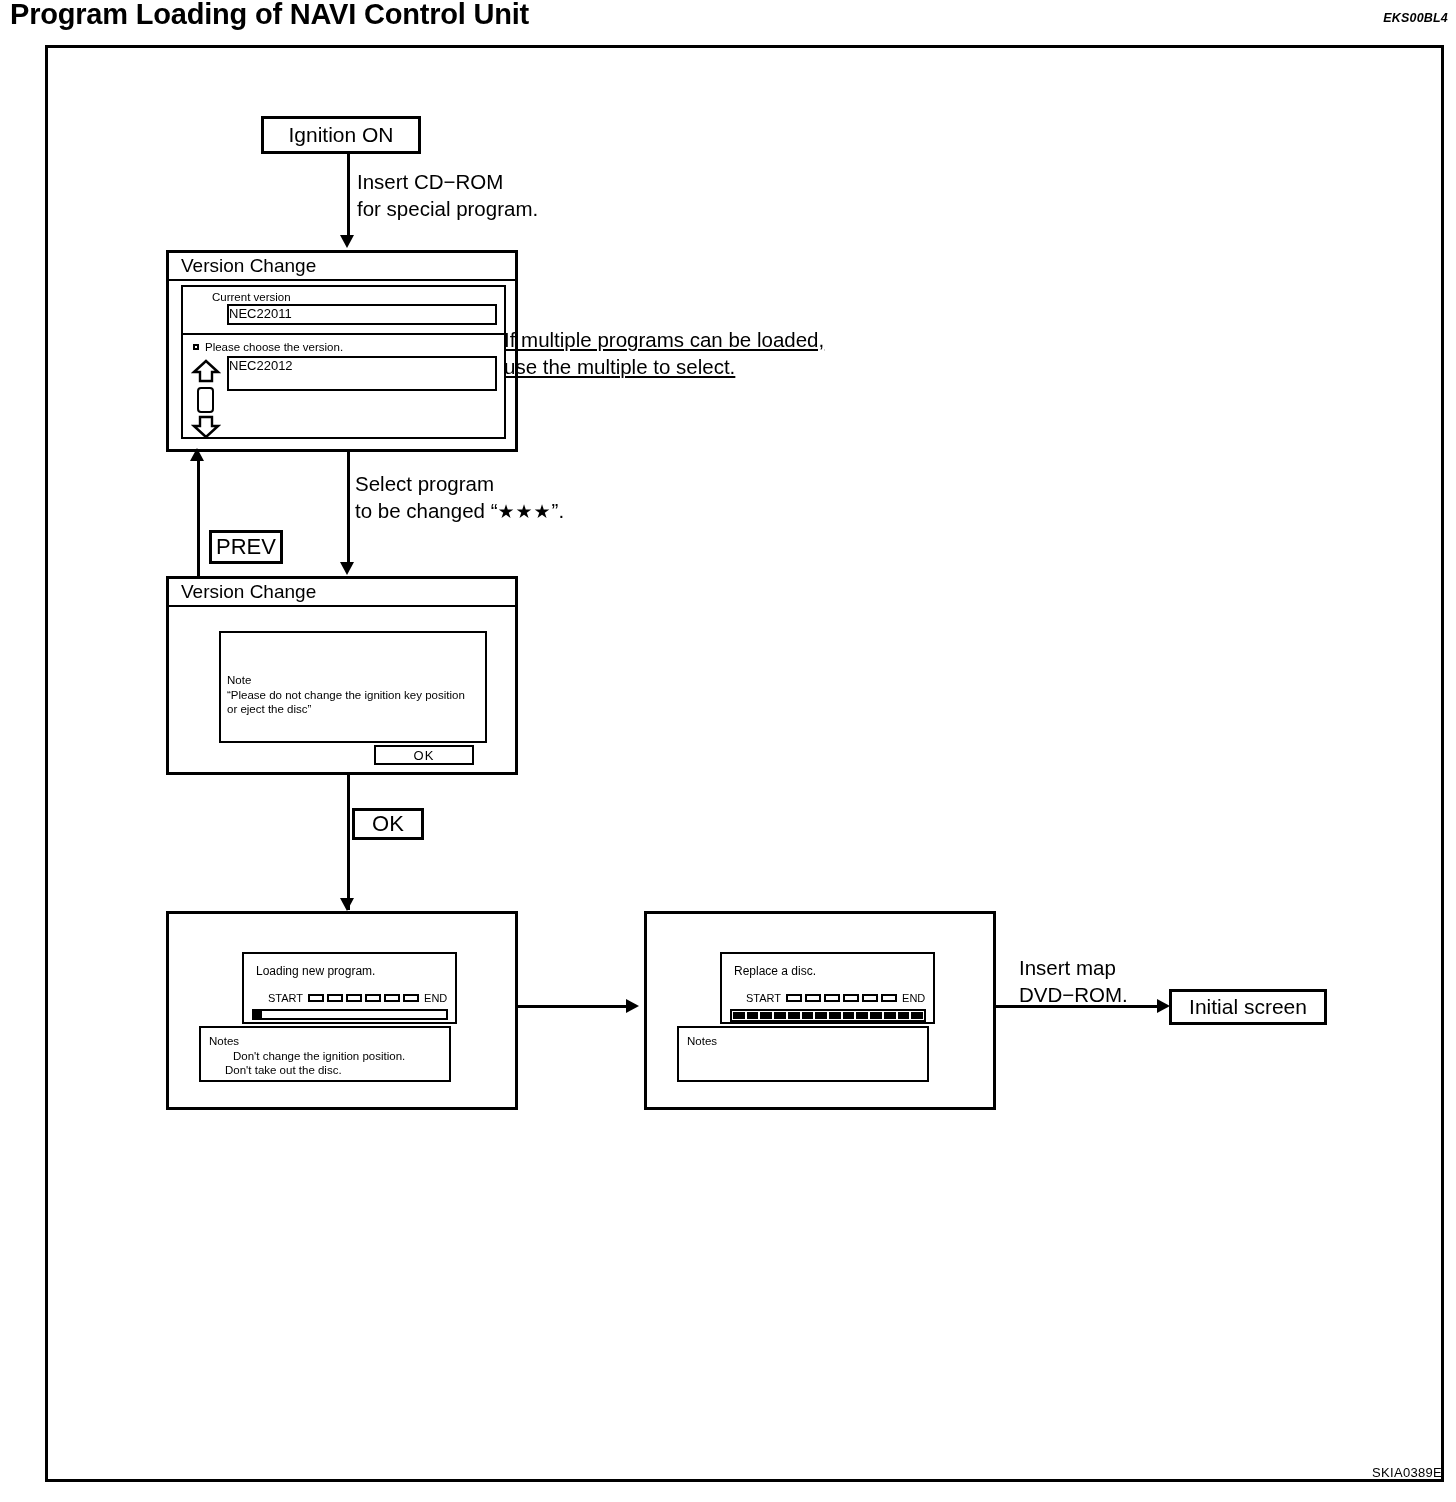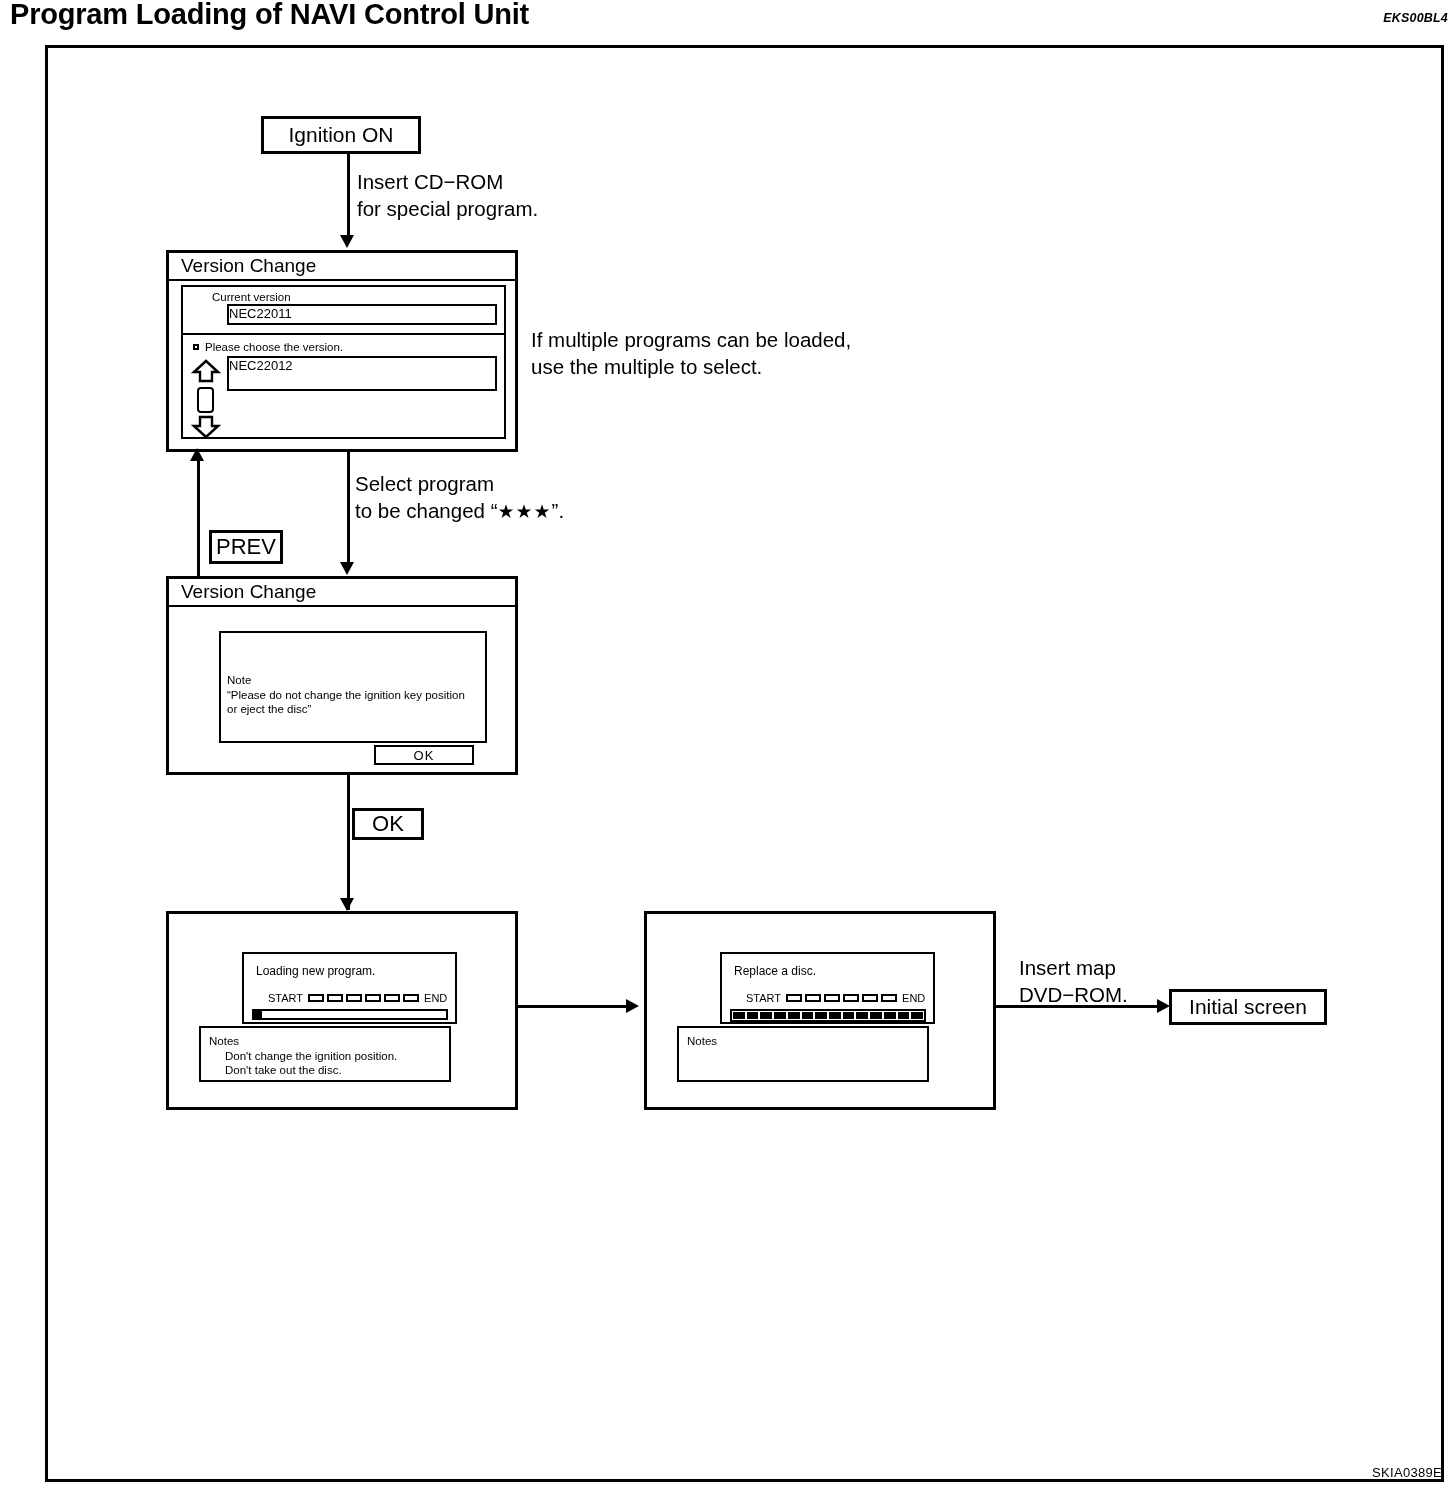--- a/index.html
+++ b/index.html
@@ -313,21 +313,21 @@
           <polygon points="15,22 27,11 21,11 21,2 9,2 9,11 3,11" fill="#fff" stroke="#000" stroke-width="2.4"></polygon>
         </svg>
       </div>
 
       <div class="field" style="left:44px; top:21px; width:270px; height:35px;">
         <span>NEC22012</span>
       </div>
     </div>
   </div>
 
-  <div class="annot" style="left:531px; top:326px;">
+  <div class="annot" style="left:504px; top:326px;text-decoration:underline;">
     <div>If multiple programs can be loaded,</div>
     <div>use the multiple to select.</div>
   </div>
 
   <div class="vline" style="left:347px; top:452px; height:112px;"></div>
   <div class="arrow-down" style="left:340px; top:562px;"></div>
 
   <div class="vline" style="left:197px; top:456px; height:120px;"></div>
   <div class="arrow-up" style="left:190px; top:448px;"></div>
 
@@ -383,21 +383,21 @@
         <span>END</span>
       </div>
 
       <div class="prog-bar-outline" style="left:8px; top:55px; width:196px; height:11px;">
         <div class="prog-fill" id="p3fill" style="width:4%;"></div>
       </div>
     </div>
 
     <div class="inner-panel" style="left:30px; top:112px; width:252px; height:56px;">
       <div class="tiny" style="position:absolute; left:8px; top:6px;">Notes</div>
-      <div class="tiny" style="position:absolute; left:24px; top:21px;">Don't change the ignition position.</div>
+      <div class="tiny" style="position:absolute; left:32px; top:21px;">Don't change the ignition position.</div>
       <div class="tiny" style="position:absolute; left:24px; top:35px;">Don't take out the disc.</div>
     </div>
   </div>
 
   <div class="hline" style="left:518px; top:1005px; width:110px;"></div>
   <div class="arrow-right" style="left:626px; top:999px;"></div>
 
   <div class="screen" style="left:644px; top:911px; width:352px; height:199px;">
 
     <div class="inner-panel" style="left:73px; top:38px; width:215px; height:72px;">

